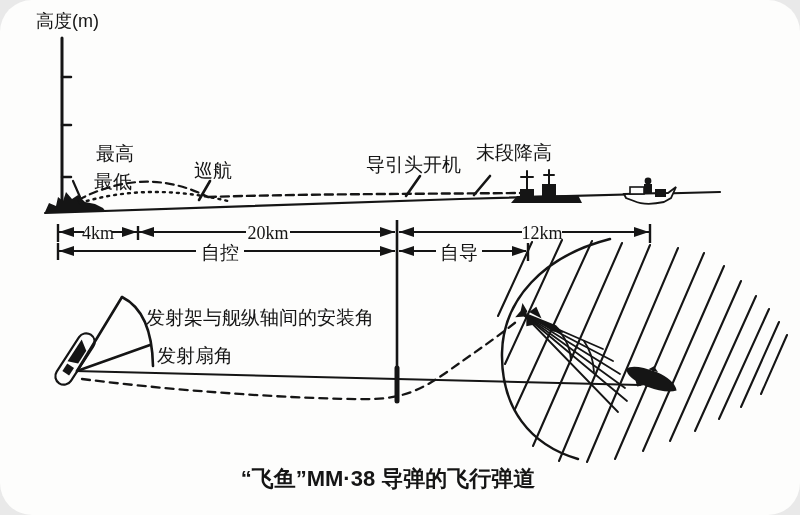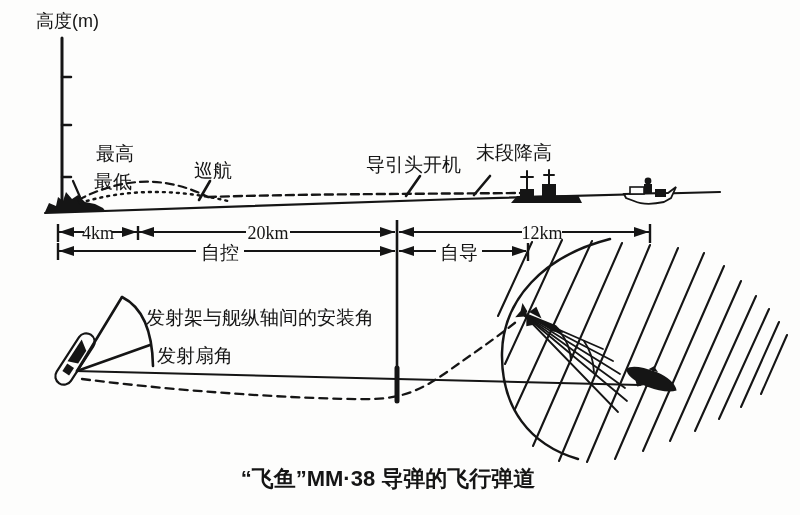--- a/index.html
+++ b/index.html
@@ -1,18 +1,18 @@
 <!DOCTYPE html>
 <html><head>
 <meta charset="utf-8">
 <style>
   html,body{margin:0;padding:0;background:#e9e9e9;}
   .page{
     width:800px;height:515px;background:#fdfdfc;position:relative;
-    font-family:"Liberation Serif","DejaVu Serif",serif;overflow:hidden;
+    font-family:"Liberation Serif","DejaVu Serif",serif;overflow:hidden;border-radius:32px;
   }
   svg{display:block;}
   text{fill:#151515;}
   .cjk{font-family:"Liberation Sans","DejaVu Sans",sans-serif;}
   .ink{stroke:#151515;}
 </style>
 </head>
 <body>
 
 <div class="page">

